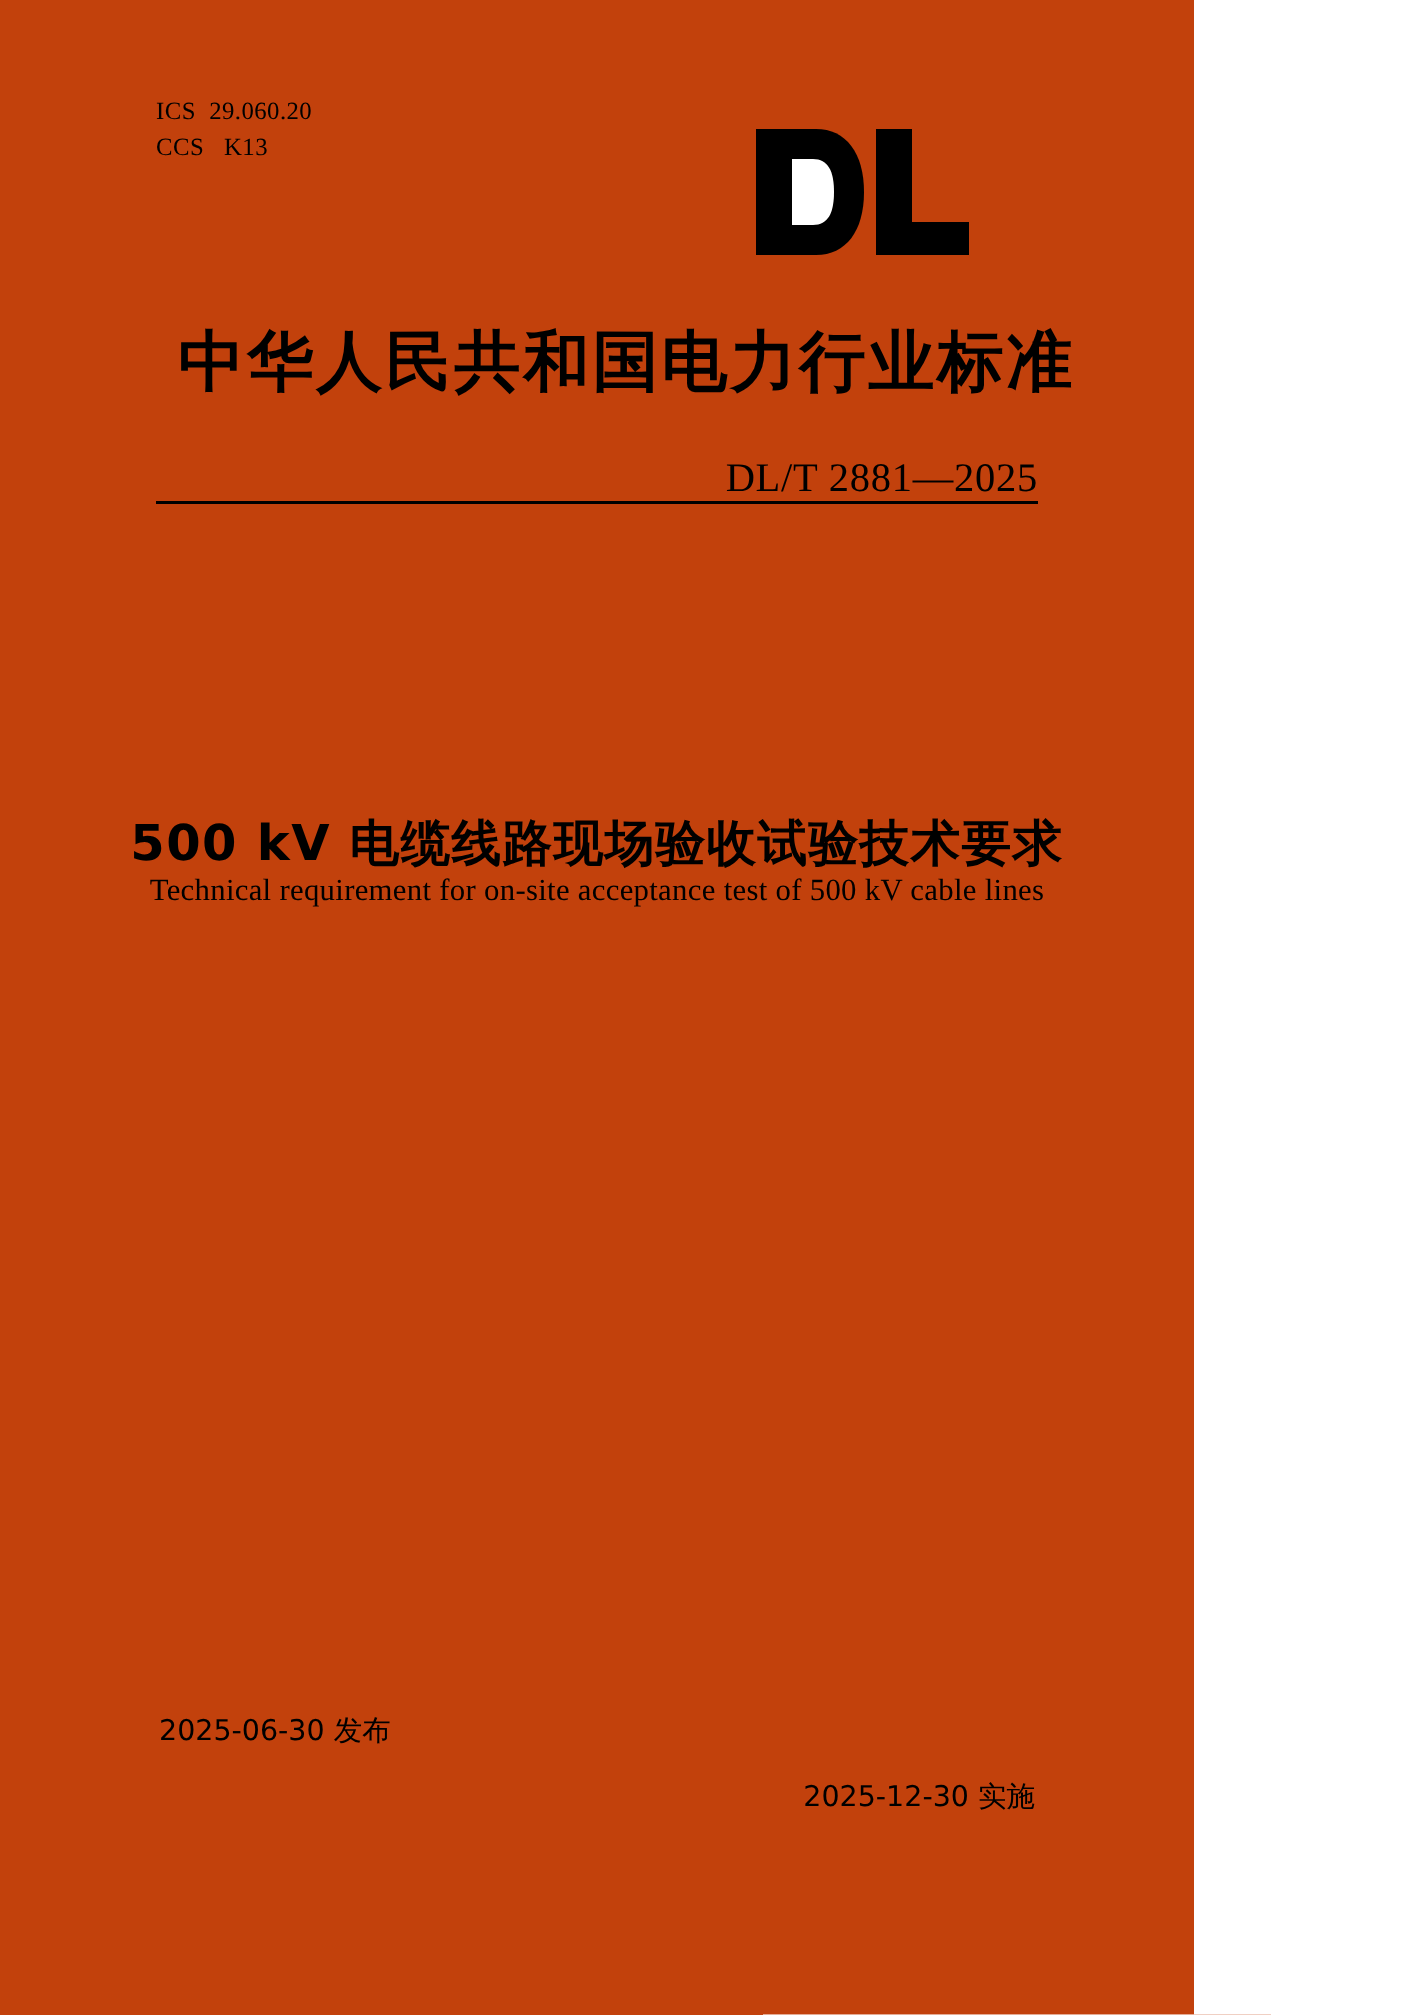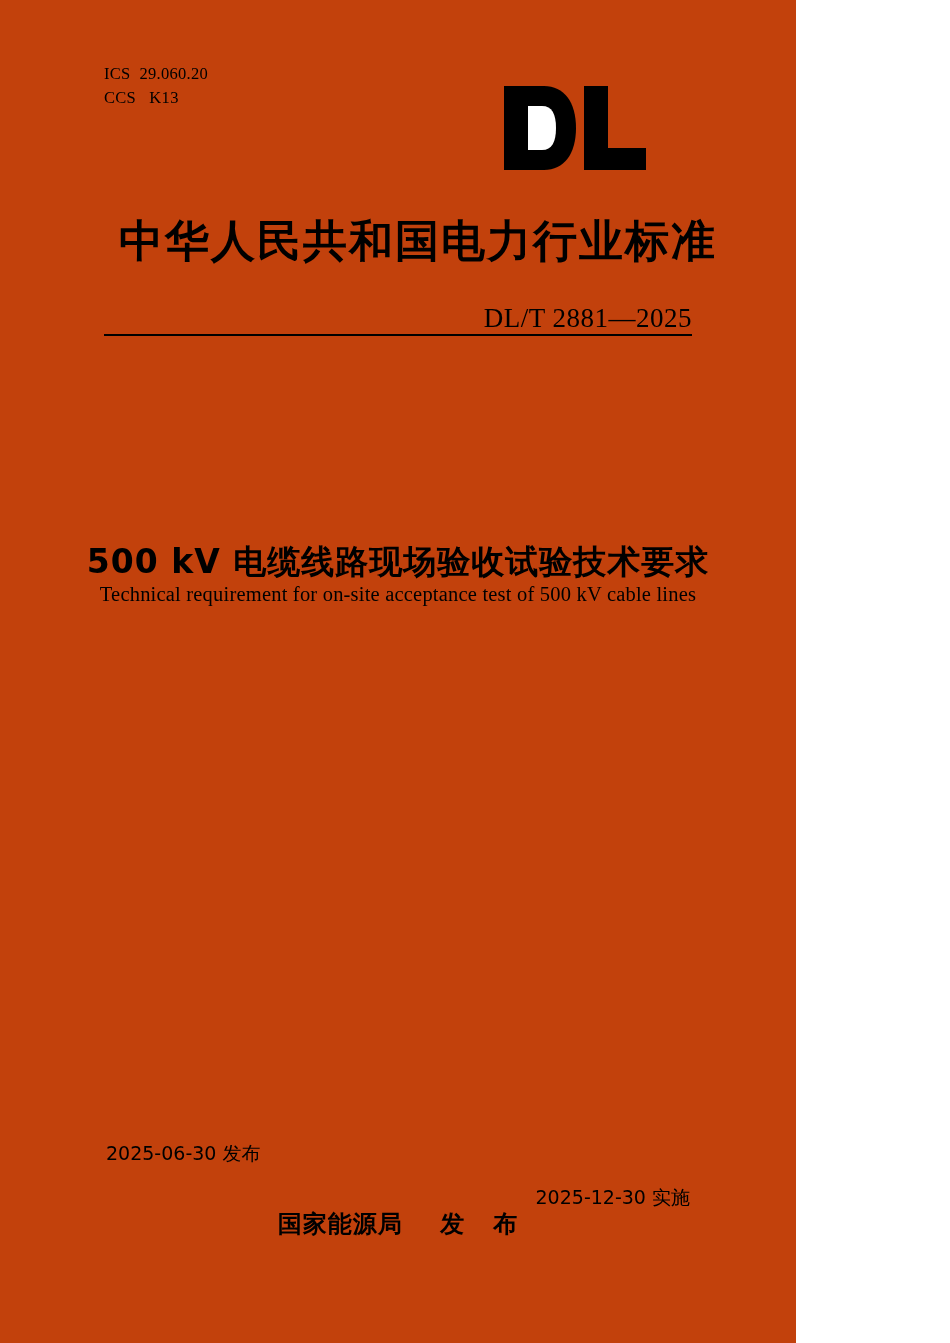--- a/index.html
+++ b/index.html
@@ -158,15 +158,14 @@
   <div class="std-number">DL/T 2881—2025</div>
 
   <div class="rule"></div>
 
   <div class="title-cn">500 kV 电缆线路现场验收试验技术要求</div>
   <div class="title-en">Technical requirement for on-site acceptance test of 500 kV cable lines</div>
 
   <div class="date-issue cjk">2025-06-30 发布</div>
   <div class="date-effective cjk">2025-12-30 实施</div>
 
-  <div class="publisher">国家能源局    发   布</div>
 
 </div>
 
 </body></html>

